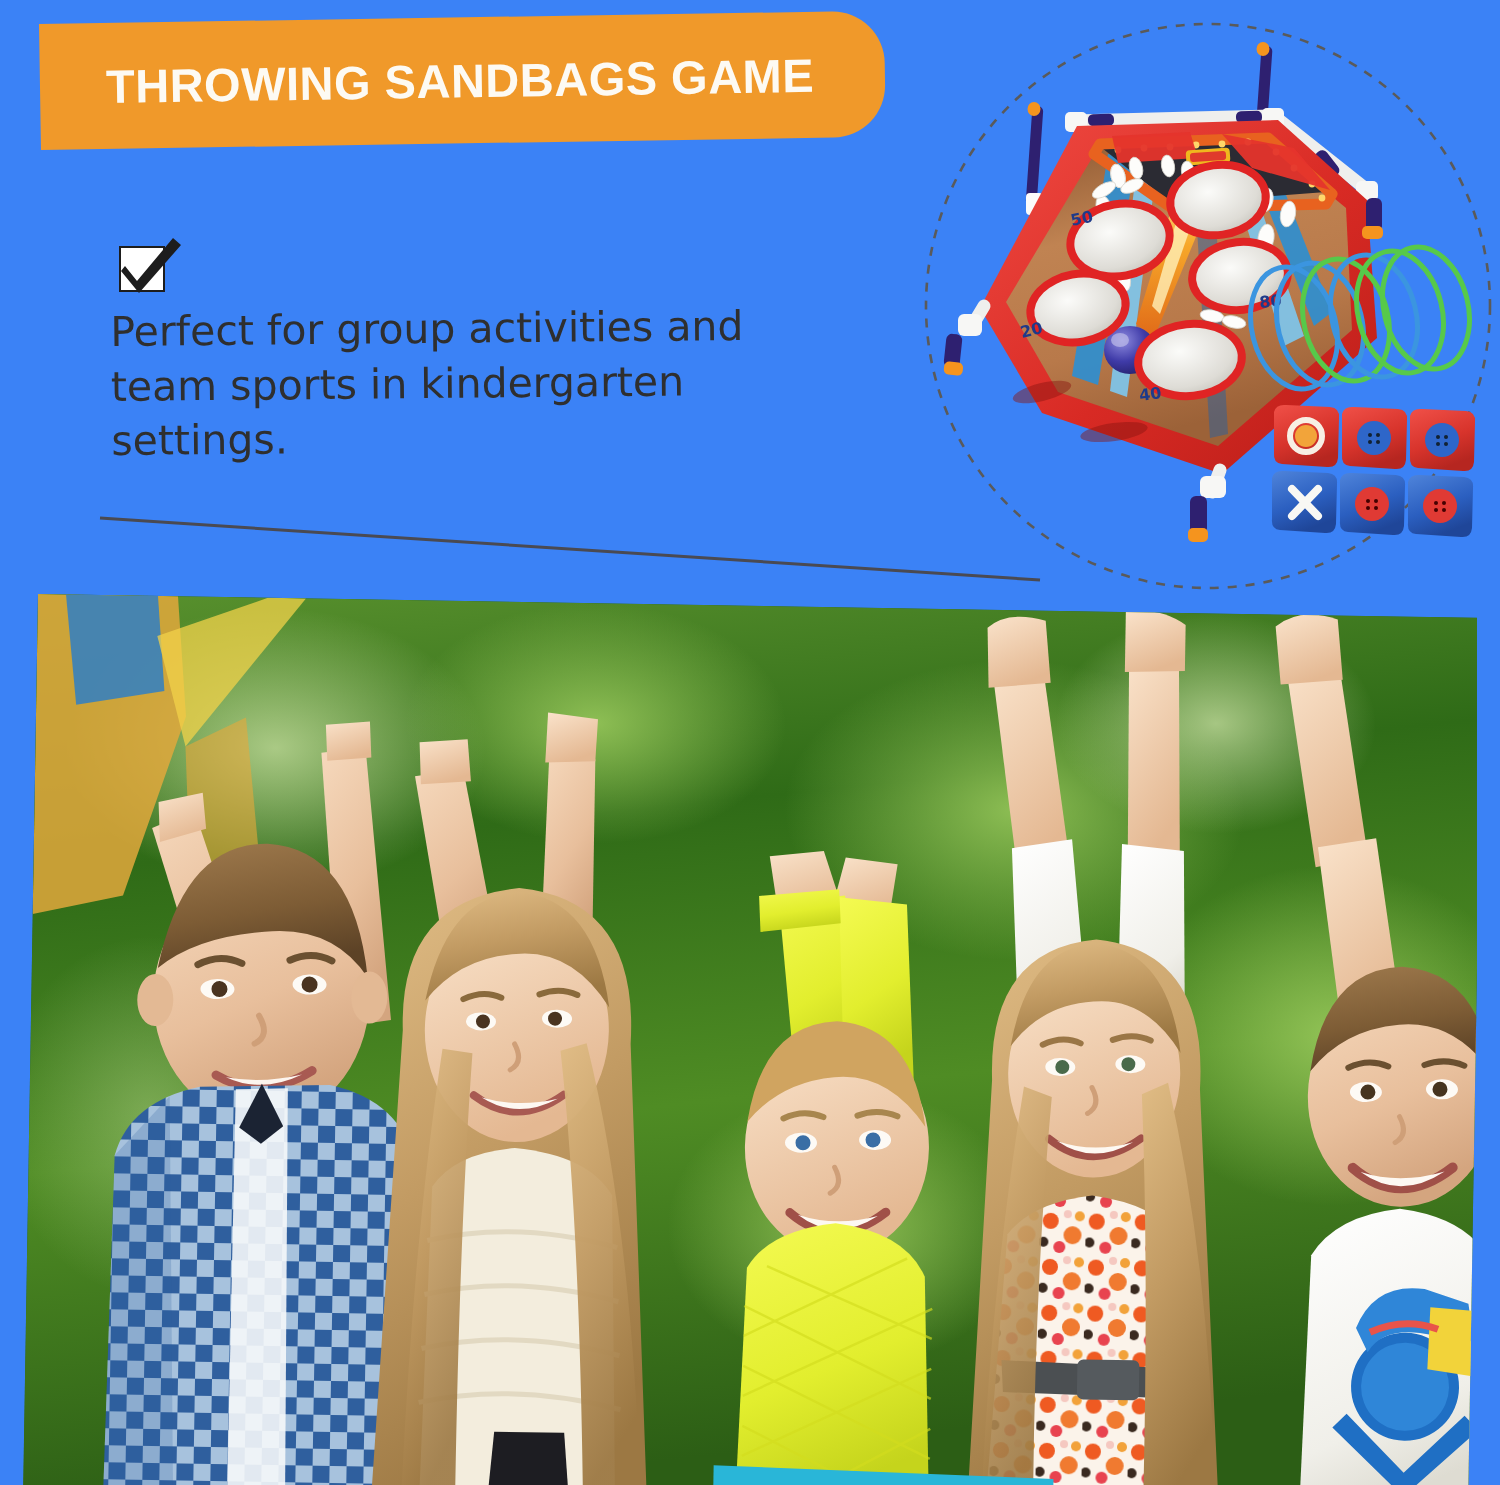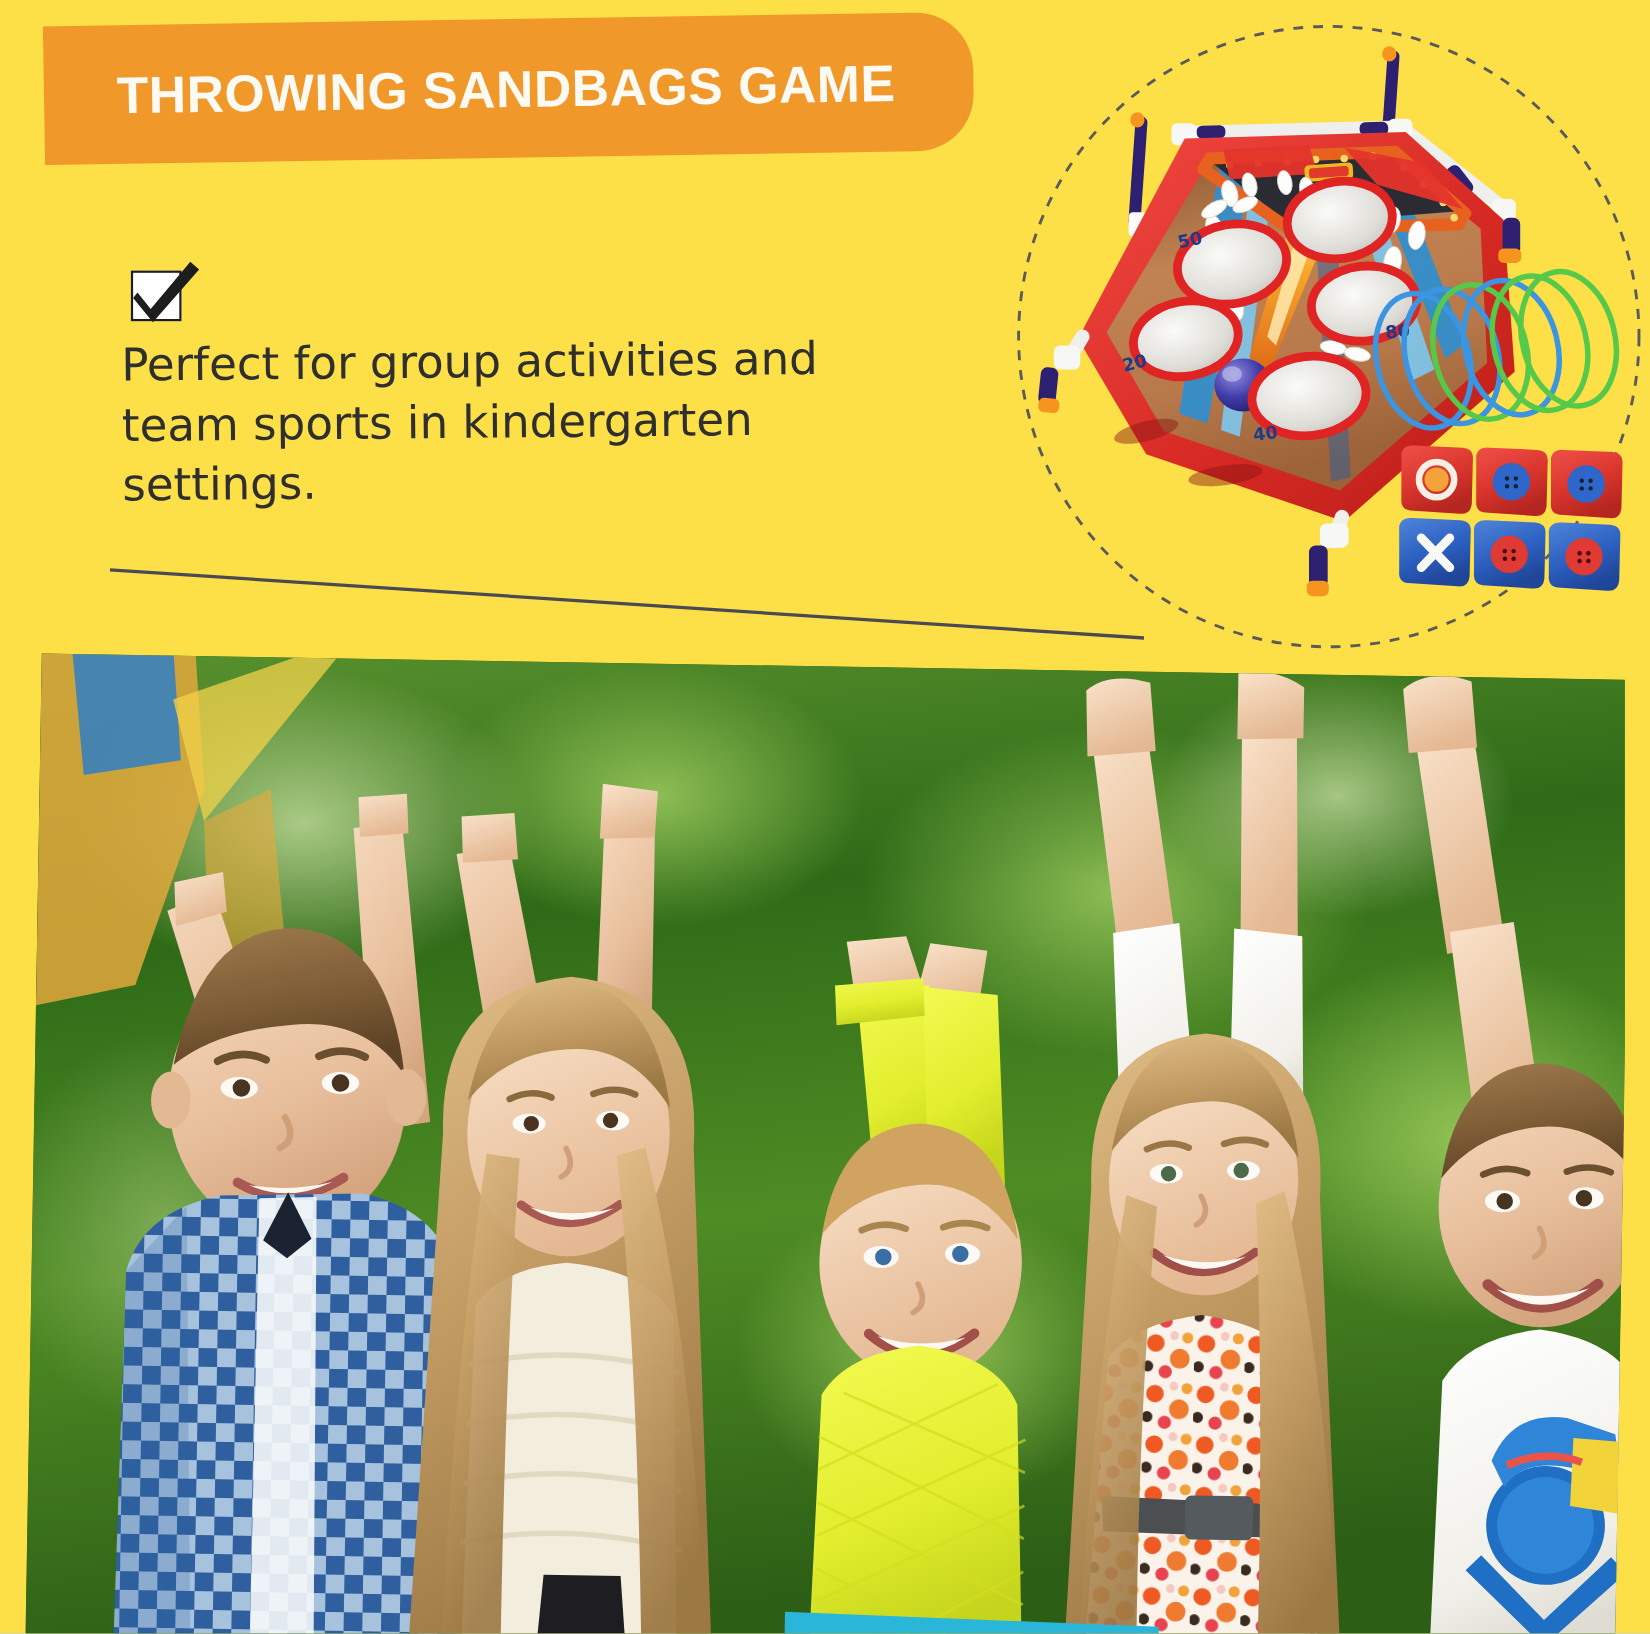--- a/index.html
+++ b/index.html
@@ -2,21 +2,21 @@
 <html><head>
 <meta charset="utf-8">
 <title>Throwing Sandbags Game</title>
 <style>
   html,body{margin:0;padding:0;background:#ffffff;}
   body{
     width:1500px;height:1485px;position:relative;overflow:hidden;
     font-family:"DejaVu Sans","Liberation Sans",sans-serif;
     background:#ffffff;
   }
-  .page{position:absolute;inset:0;background:#fde047;overflow:hidden;}
+  .page{position:absolute;inset:0;background:#3b82f6;overflow:hidden;}
 
   
   .title-banner{
     position:absolute;left:40px;top:24px;width:845px;height:126px;
     background:#f0992a;
     border-radius:0 52px 52px 0;
     transform:rotate(-0.9deg);transform-origin:left center;
     display:flex;align-items:center;
   }
   .title-text{

